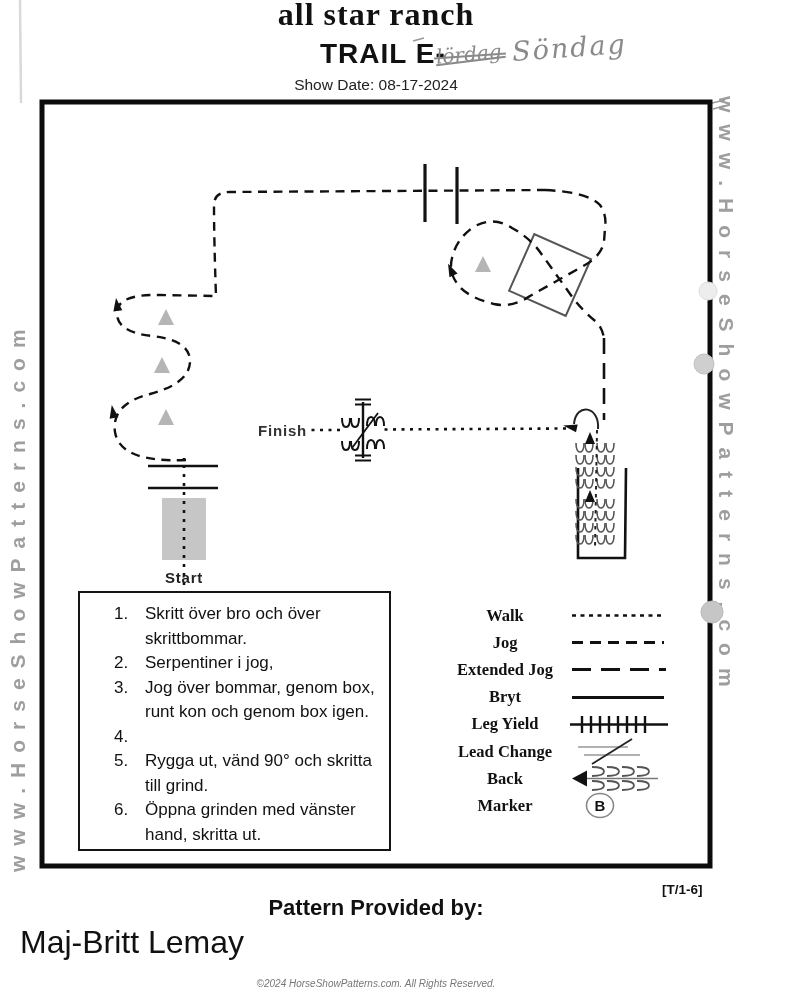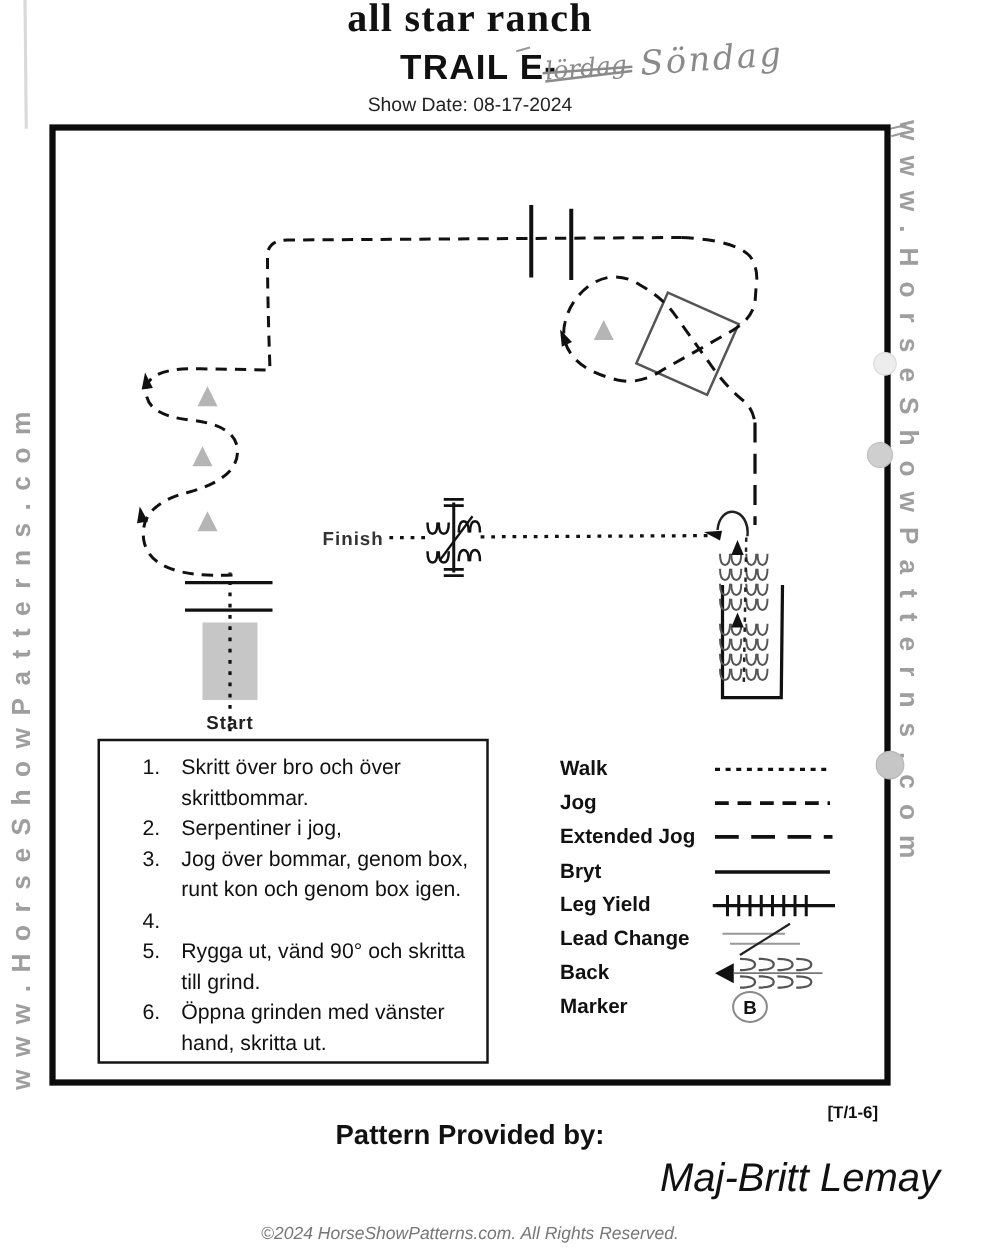--- a/index.html
+++ b/index.html
@@ -26,28 +26,28 @@
   
   .instr-box{left:78px;top:591px;width:313px;height:260px;border:2px solid #151515;
     background:#fff;overflow:hidden;padding-top:9px;box-sizing:border-box;z-index:5;}
   .instr-item{display:flex;}
   .instr-num{margin-left:34px;width:31px;flex:none;font-size:17px;line-height:24.5px;}
   .instr-lines{flex:1;}
   .instr-line{display:block;font-size:17px;line-height:24.5px;white-space:nowrap;}
   
   .legend{left:448px;top:602px;width:222px;z-index:4;}
   .legend-row{display:flex;align-items:center;height:27.2px;}
-  .legend-label{width:114px;text-align:left;font-family:Liberation Sans, sans-serif;
+  .legend-label{width:114px;text-align:center;font-family:Liberation Serif, serif;
     font-weight:bold;font-size:16.5px;flex:none;}
   .legend-sym{margin-left:8px;width:100px;height:27px;flex:none;}
   
   .pattern-code{left:662px;top:882px;font-size:13.5px;font-weight:bold;}
   .provided-by{left:0;width:752px;top:895px;text-align:center;font-size:22px;font-weight:bold;}
-  .provider-name{left:0;width:752px;top:924px;text-align:right;font-size:32px;font-style:italic;}
-  .copyright{left:0;width:752px;top:978px;text-align:center;font-size:14px;
+  .provider-name{left:0;width:752px;top:924px;text-align:left;font-size:32px;padding-left:20px;}
+  .copyright{left:0;width:752px;top:978px;text-align:center;font-size:10px;
     font-style:italic;color:#777;}
   svg text{font-family:"Liberation Sans", sans-serif;}
 </style>
 </head>
 <body>
 
 <div class="abs ranch-title">all star ranch</div>
 <div class="abs class-title">TRAIL E-</div>
 <div class="abs hand hand-crossed">lördag</div>
 <div class="abs strike1"></div>

